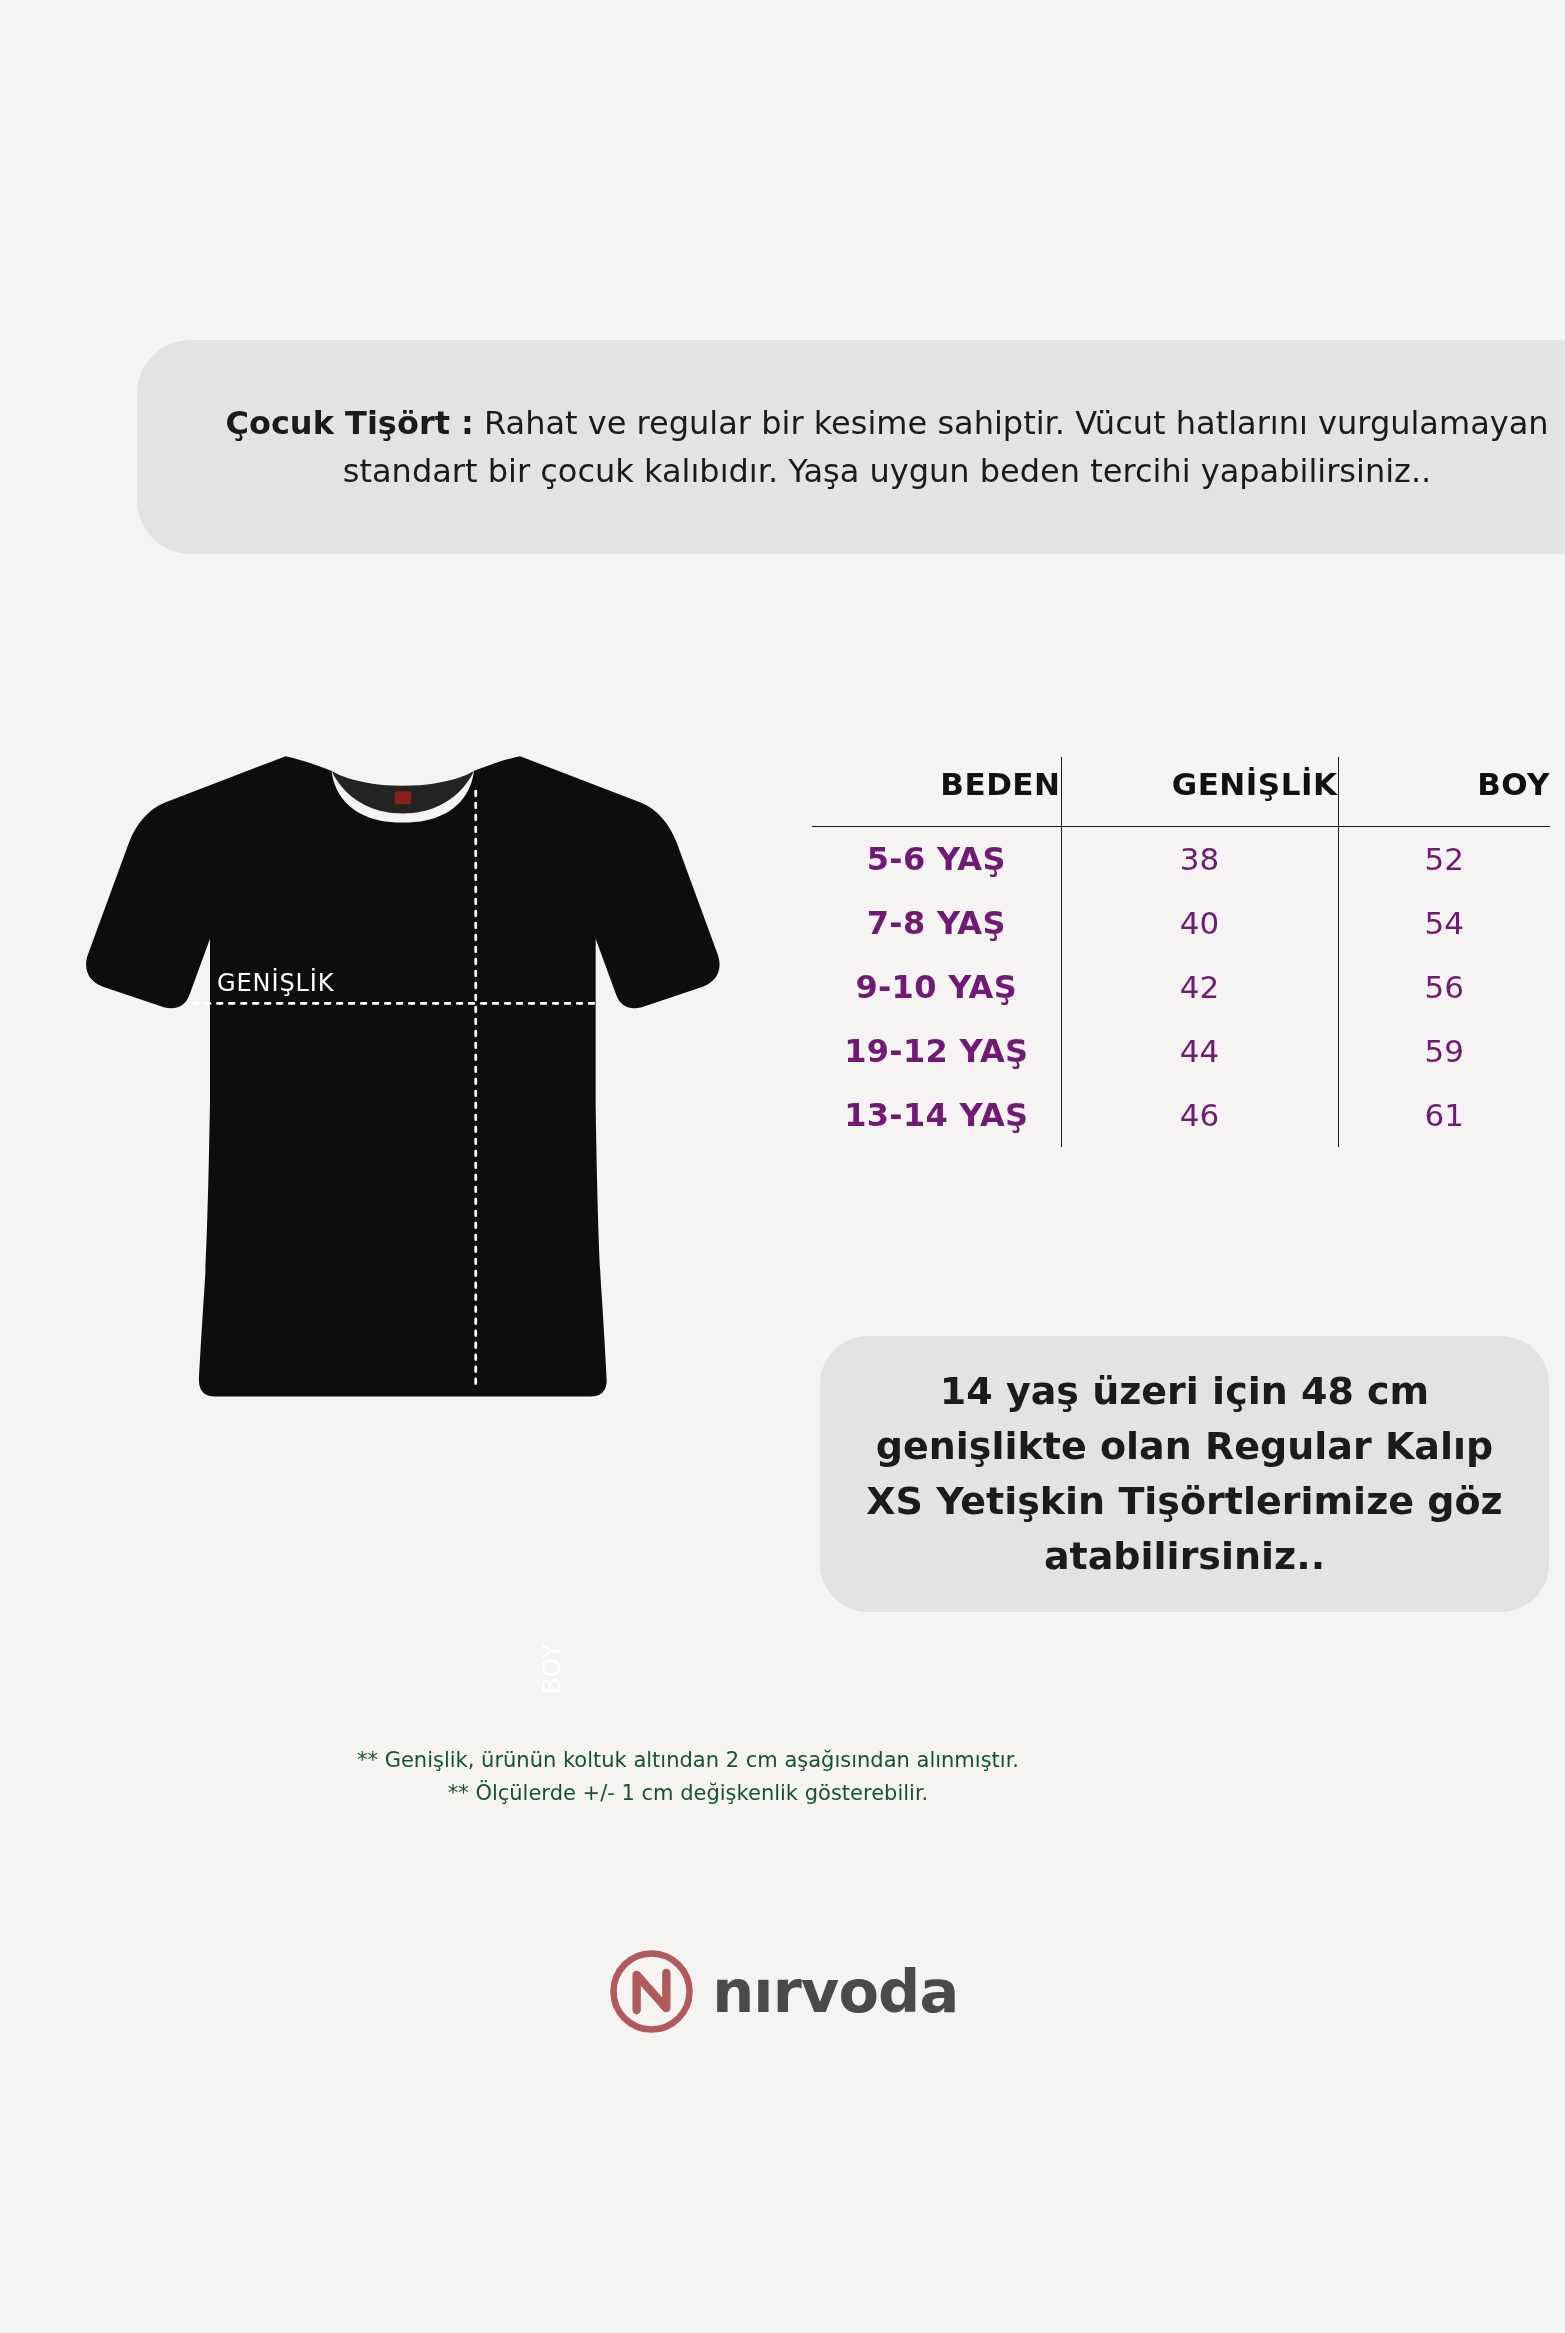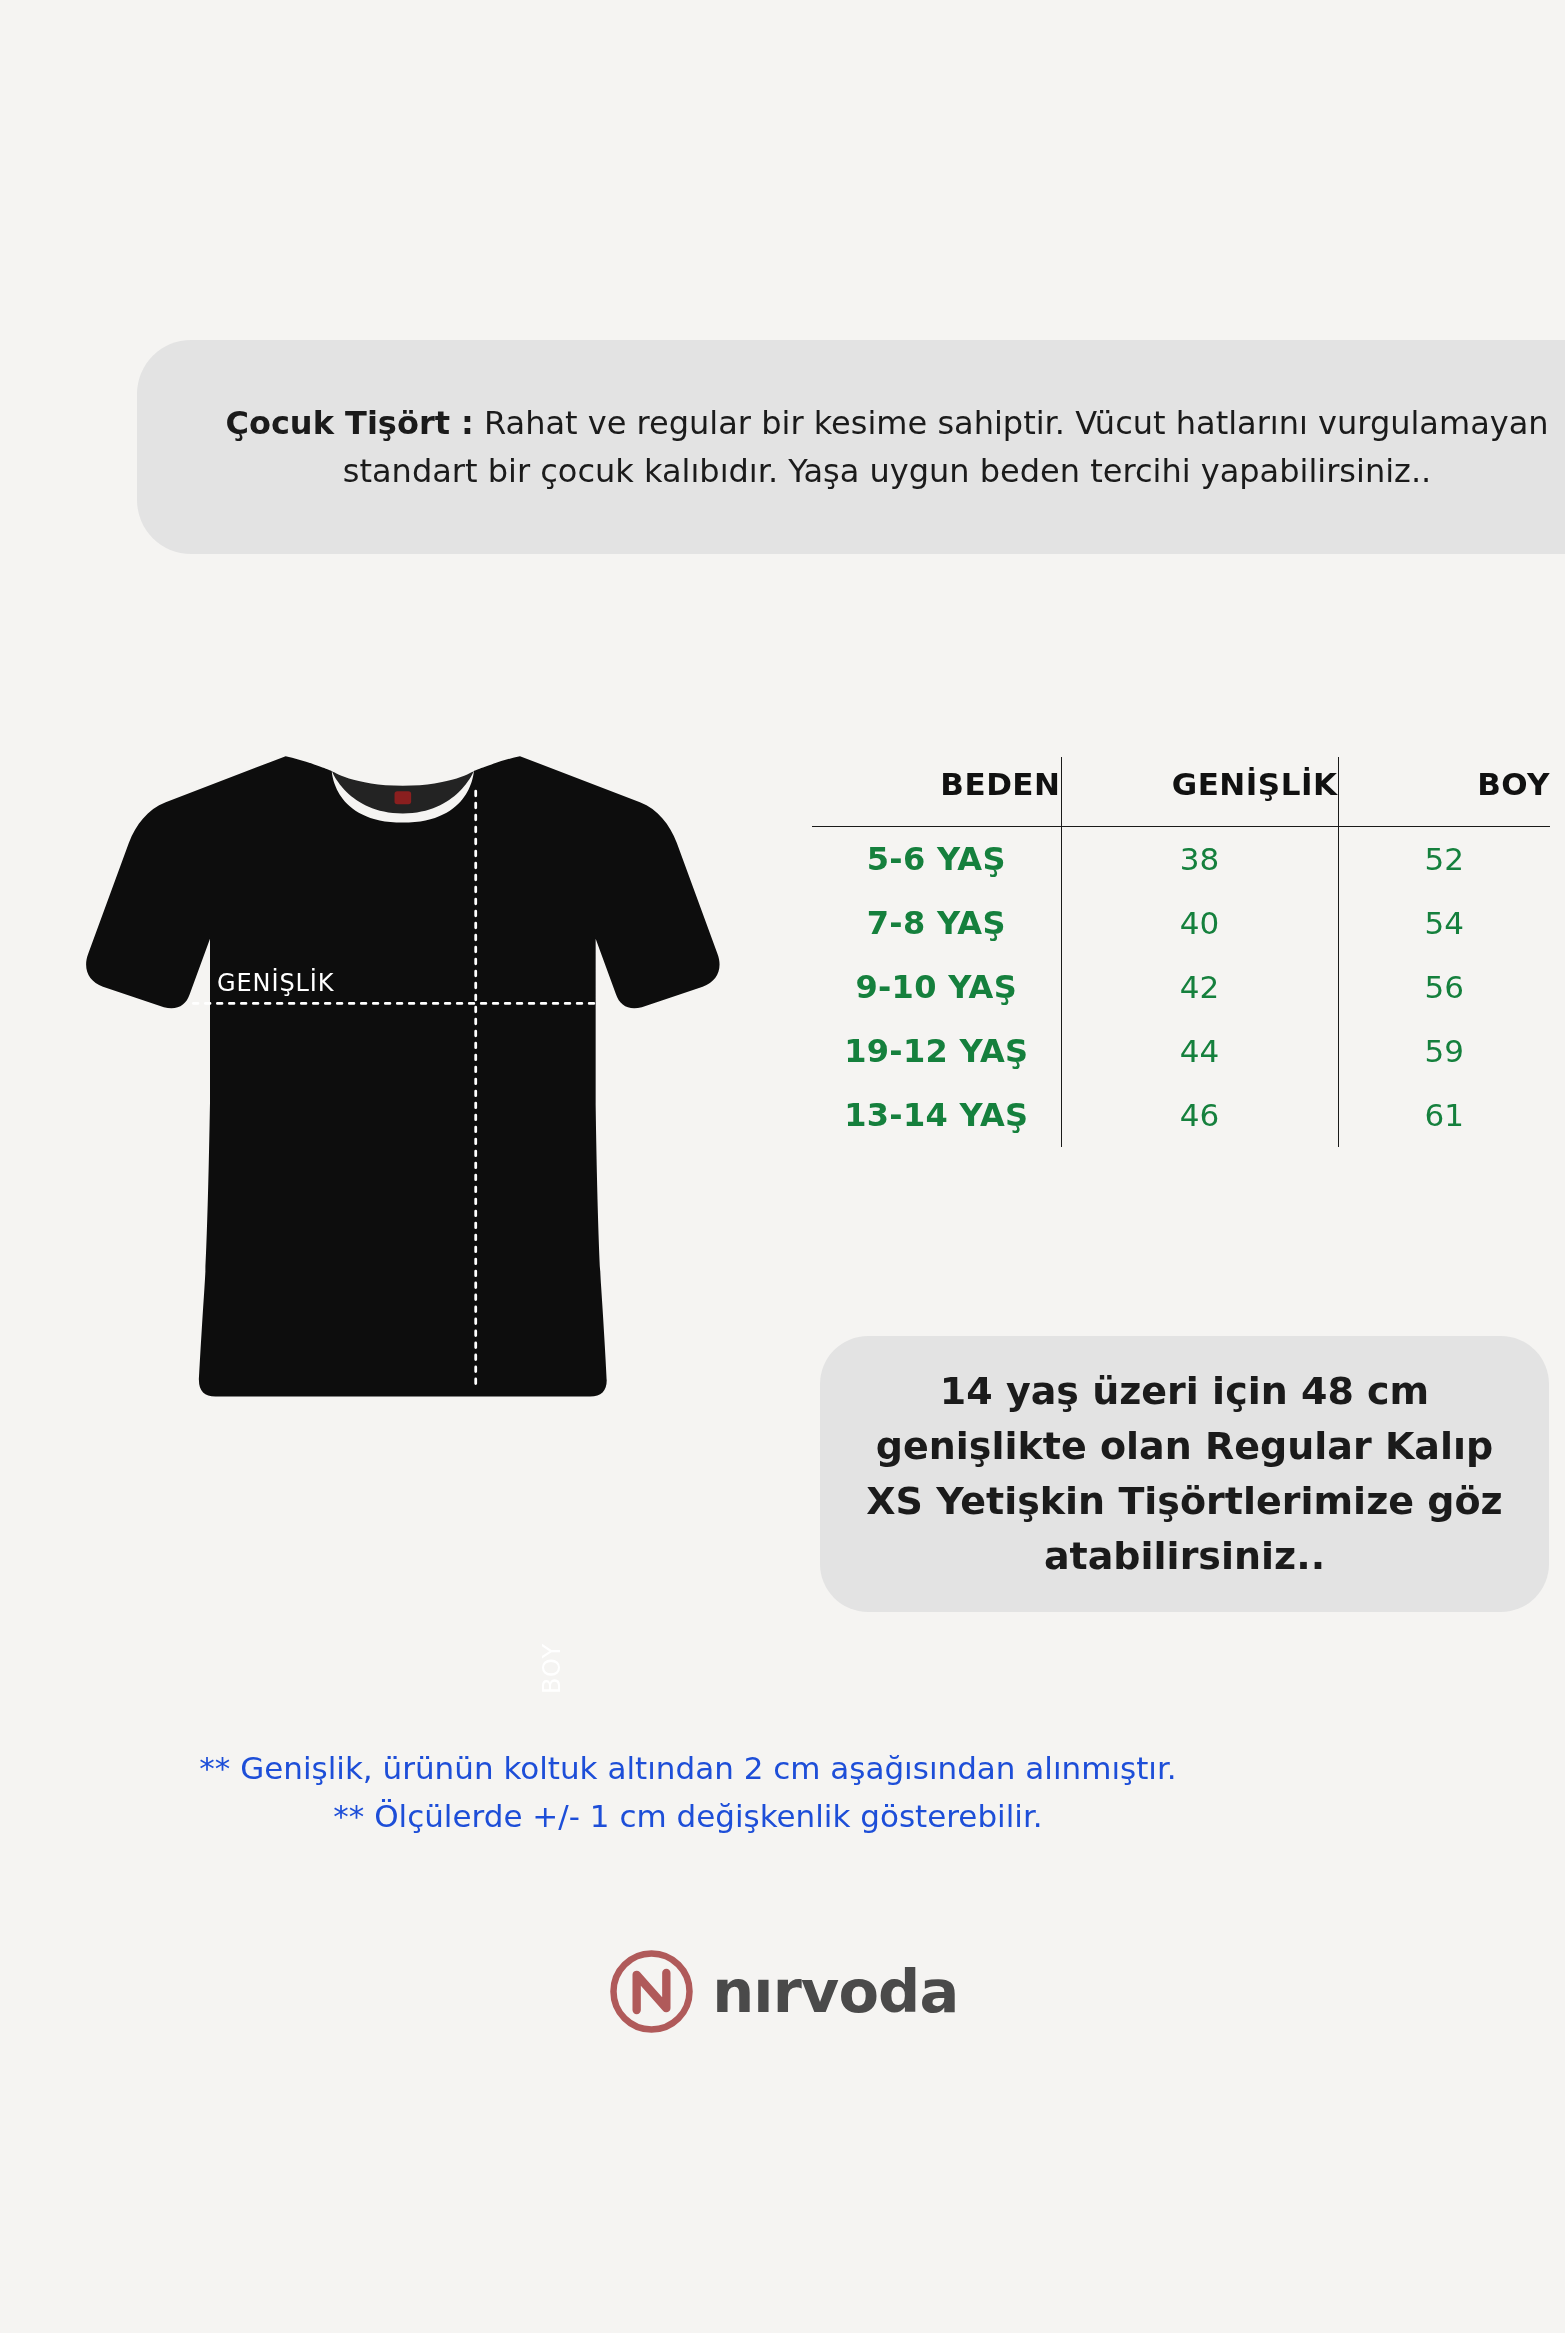--- a/index.html
+++ b/index.html
@@ -104,21 +104,21 @@
     text-align: right;
     letter-spacing: 0.5px;
   }
   table.size-table thead tr {
     border-bottom: 1.8px solid #1a1a1a;
   }
   table.size-table td {
     text-align: center;
     padding: 13px 0;
     font-size: 31px;
-    color: #15803d;
+    color: #701a75;
   }
   table.size-table td.beden {
     font-weight: bold;
     font-size: 32px;
     letter-spacing: 0.3px;
   }
   table.size-table th.c1, table.size-table td.c1 { width: 249px; }
   table.size-table th.c2, table.size-table td.c2 { width: 277px; border-left: 1.8px solid #1a1a1a; }
   table.size-table th.c3, table.size-table td.c3 { width: 212px; border-left: 1.8px solid #1a1a1a; }
 
@@ -141,23 +141,23 @@
     font-weight: bold;
   }
 
   
   #footnotes {
     position: absolute;
     top: 1744px;
     left: 0;
     width: 1376px;
     text-align: center;
-    font-size: 31px;
+    font-size: 21px;
     line-height: 1.55;
-    color: #1d4ed8;
+    color: #14532d;
   }
 
   
   #brand {
     position: absolute;
     top: 1947px;
     left: 0;
     width: 1565px;
     display: flex;
     align-items: center;

